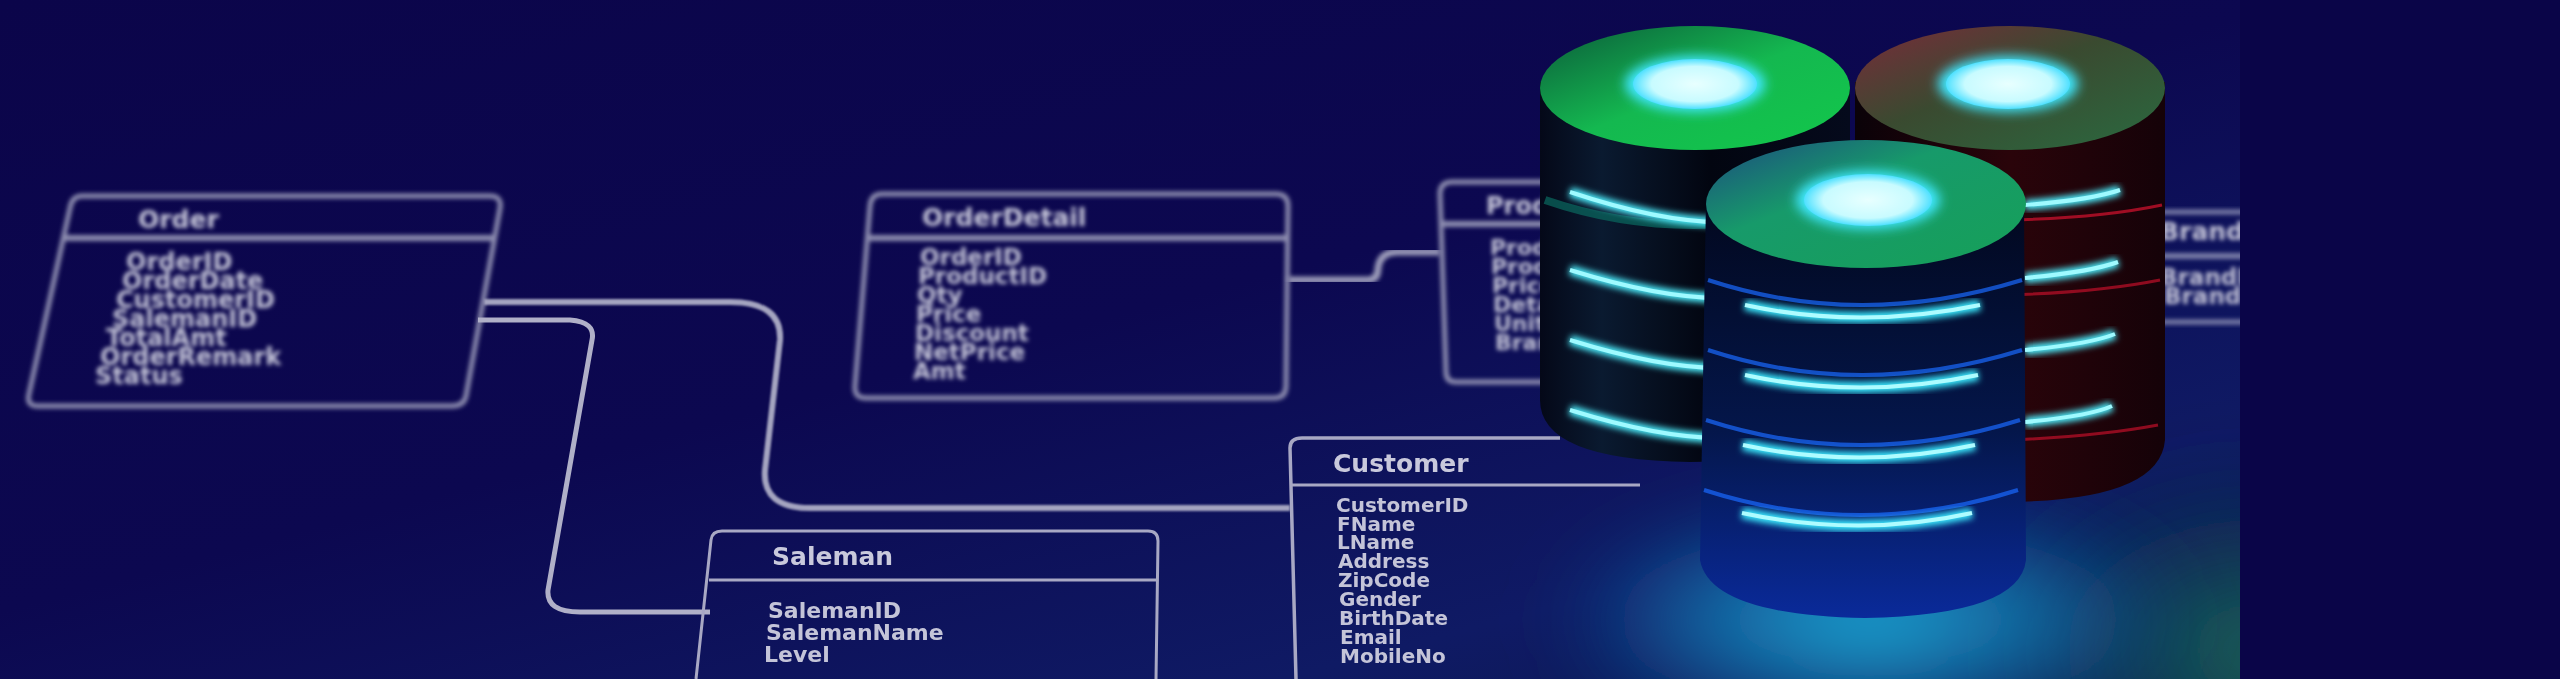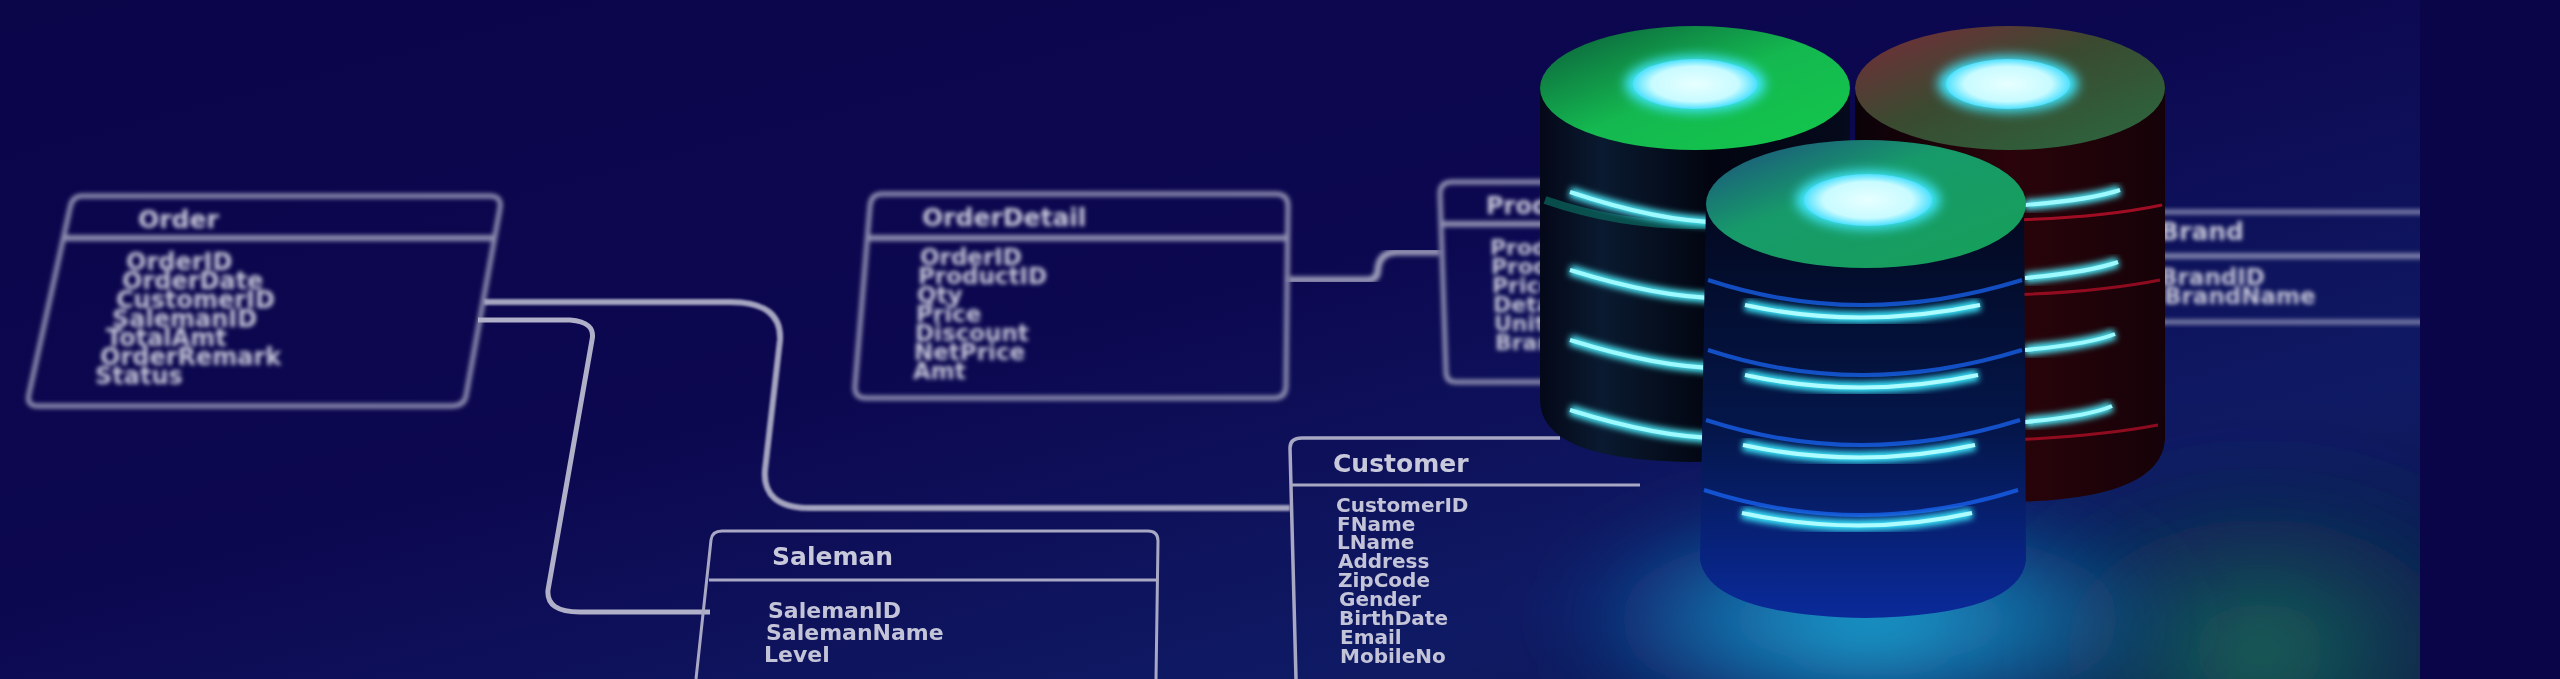--- a/index.html
+++ b/index.html
@@ -1,21 +1,21 @@
 <!DOCTYPE html>
 <html><head>
 <meta charset="utf-8">
 <style>
   html, body { margin: 0; padding: 0; }
   body {
     width: 2560px; height: 679px; overflow: hidden;
     background: #0a0548;
     font-family: "DejaVu Sans", sans-serif;
   }
-  #scene { position: relative; width: 2420px; height: 679px; overflow: hidden; }
+  #scene { position: relative; width: 2240px; height: 679px; overflow: hidden; }
   #scene > svg { position: absolute; left: 0; top: 0; }
   .entity-title { font-family: "DejaVu Sans", sans-serif; font-weight: bold; fill: #c9c9dc; }
   .entity-field { font-family: "DejaVu Sans", sans-serif; font-weight: bold; fill: #c4c4d8; }
   .blur2 { filter: url(#blur2); }
   .blur1 { filter: url(#blur1); }
 </style>
 </head>
 <body>
 
 <div id="scene">

